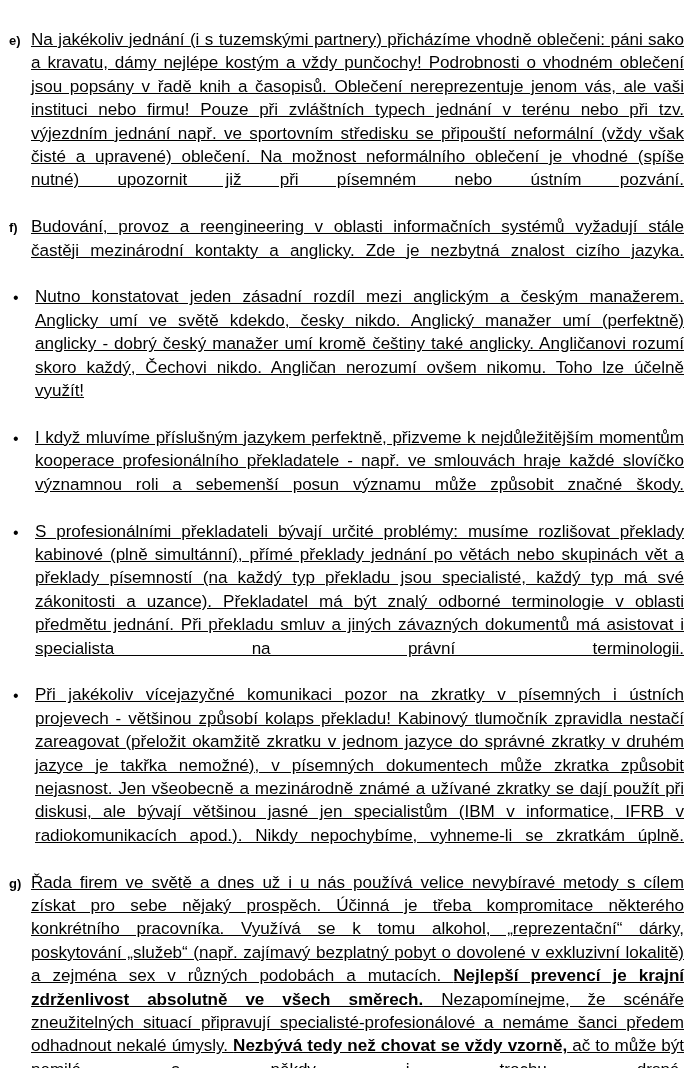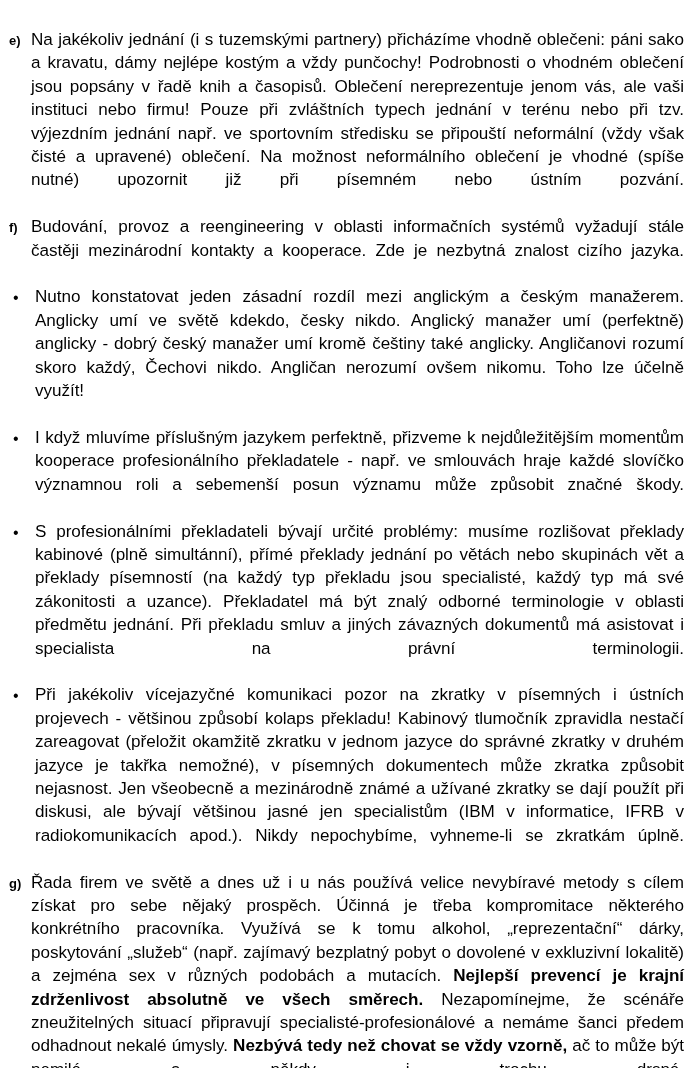--- a/index.html
+++ b/index.html
@@ -60,20 +60,21 @@
     font-weight: 400;
   }
 
   .body {
     flex: 1 1 auto;
     text-align: justify;
     text-justify: inter-word;
     hyphens: none;
     word-spacing: 0.2px;
     letter-spacing: -0.05px;
+    text-decoration: underline;
   }
 
   
   .body::after {
     content: "";
     display: inline-block;
     width: 100%;
   }
 
   b, .b {
@@ -97,21 +98,21 @@
 <div id="page">
   <div id="page-inner">
 
     <div class="item">
       <span class="marker letter">e)</span>
       <span class="body">Na jakékoliv jednání (i s tuzemskými partnery) přicházíme vhodně oblečeni: páni sako a kravatu, dámy nejlépe kostým a vždy punčochy! Podrobnosti o vhodném oblečení jsou popsány v řadě knih a časopisů. Oblečení nereprezentuje jenom vás, ale vaši instituci nebo firmu! Pouze při zvláštních typech jednání v terénu nebo při tzv. výjezdním jednání např. ve sportovním středisku se připouští neformální (vždy však čisté a upravené) oblečení. Na možnost neformálního oblečení je vhodné (spíše nutné) upozornit již při písemném nebo ústním pozvání.</span>
     </div>
 
     <div class="item">
       <span class="marker letter">f)</span>
-      <span class="body">Budování, provoz a reengineering v oblasti informačních systémů vyžadují stále častěji mezinárodní kontakty a kooperace. Zde je nezbytná znalost cizího jazyka.</span>
+      <span class="body">Budování, provoz a reengineering v oblasti informačních systémů vyžadují stále častěji mezinárodní kontakty a anglicky. Zde je nezbytná znalost cizího jazyka.</span>
     </div>
 
     <div class="item">
       <span class="marker bullet">•</span>
       <span class="body">Nutno konstatovat jeden zásadní rozdíl mezi anglickým a českým manažerem. Anglicky umí ve světě kdekdo, česky nikdo. Anglický manažer umí (perfektně) anglicky - dobrý český manažer umí kromě češtiny také anglicky. Angličanovi rozumí skoro každý, Čechovi nikdo. Angličan nerozumí ovšem nikomu. Toho lze účelně využít!</span>
     </div>
 
     <div class="item">
       <span class="marker bullet">•</span>
       <span class="body">I když mluvíme příslušným jazykem perfektně, přizveme k nejdůležitějším momentům kooperace profesionálního překladatele - např. ve smlouvách hraje každé slovíčko významnou roli a sebemenší posun významu může způsobit značné škody.</span>

